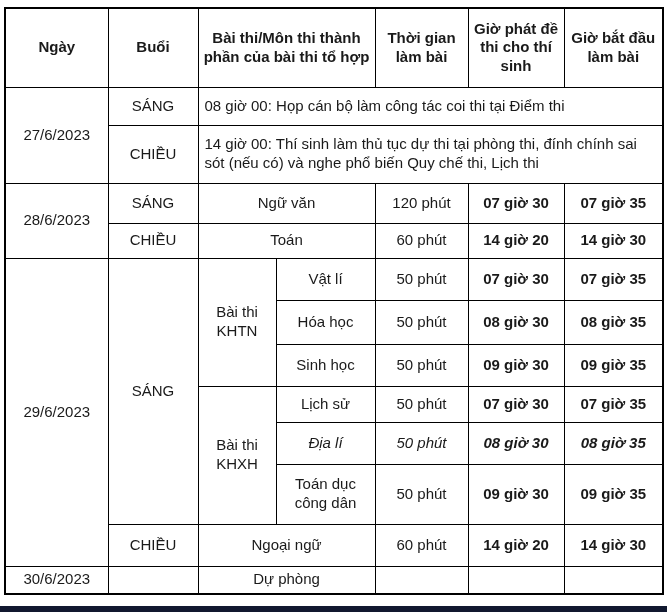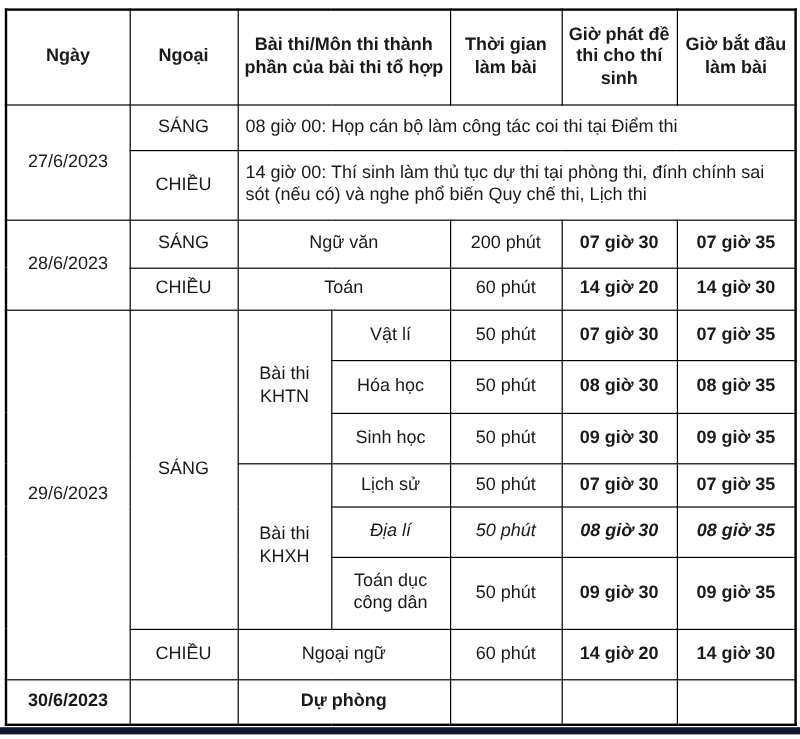--- a/index.html
+++ b/index.html
@@ -36,21 +36,21 @@
   tr.h-r2{height:58px;}
   tr.h-r3{height:40px;}
   tr.h-r4{height:35px;}
   tr.h-r5{height:42px;}
   tr.h-r6{height:44px;padding-left:24px;}
   tr.h-r7{height:42px;padding-left:16px;}
   tr.h-r8{height:36px;}
   tr.h-r9{height:42px;font-style:italic;}
   tr.h-r10{height:60px;}
   tr.h-r11{height:42px;}
-  tr.h-r12{height:38px;font-weight:bold;}
+  tr.h-r12{height:28px;}
   .bottom-bar{
     position:absolute;
     left:0;top:606px;
     width:667px;height:6px;
     background:#11182f;
   }
 </style>
 </head>
 <body>
 
@@ -61,42 +61,42 @@
         <col style="width:90px">
         <col style="width:78px">
         <col style="width:99px">
       <col style="width:93px">
         <col style="width:96px">
         <col style="width:99px">
     </colgroup>
     <tbody>
       <tr class="h-header">
         <th>Ngày</th>
-        <th>Ngoại</th>
+        <th>Buổi</th>
         <th colspan="2">Bài thi/Môn thi thành phần của bài thi tổ hợp</th>
         <th>Thời gian làm bài</th>
         <th>Giờ phát đề thi cho thí sinh</th>
         <th>Giờ bắt đầu làm bài</th>
       </tr>
 
       <tr class="h-r1">
         <td rowspan="2">27/6/2023</td>
         <td>SÁNG</td>
         <td colspan="5" class="left">08 giờ 00: Họp cán bộ làm công tác coi thi tại Điểm thi</td>
       </tr>
       <tr class="h-r2">
         <td>CHIỀU</td>
         <td colspan="5" class="left">14 giờ 00: Thí sinh làm thủ tục dự thi tại phòng thi, đính chính sai sót (nếu có) và nghe phổ biến Quy chế thi, Lịch thi</td>
       </tr>
 
       <tr class="h-r3">
         <td rowspan="2">28/6/2023</td>
         <td>SÁNG</td>
         <td colspan="2">Ngữ văn</td>
-        <td>200 phút</td>
+        <td>120 phút</td>
         <td class="bold">07 giờ 30</td>
         <td class="bold">07 giờ 35</td>
       </tr>
       <tr class="h-r4">
         <td>CHIỀU</td>
         <td colspan="2">Toán</td>
         <td>60 phút</td>
         <td class="bold">14 giờ 20</td>
         <td class="bold">14 giờ 30</td>
       </tr>

